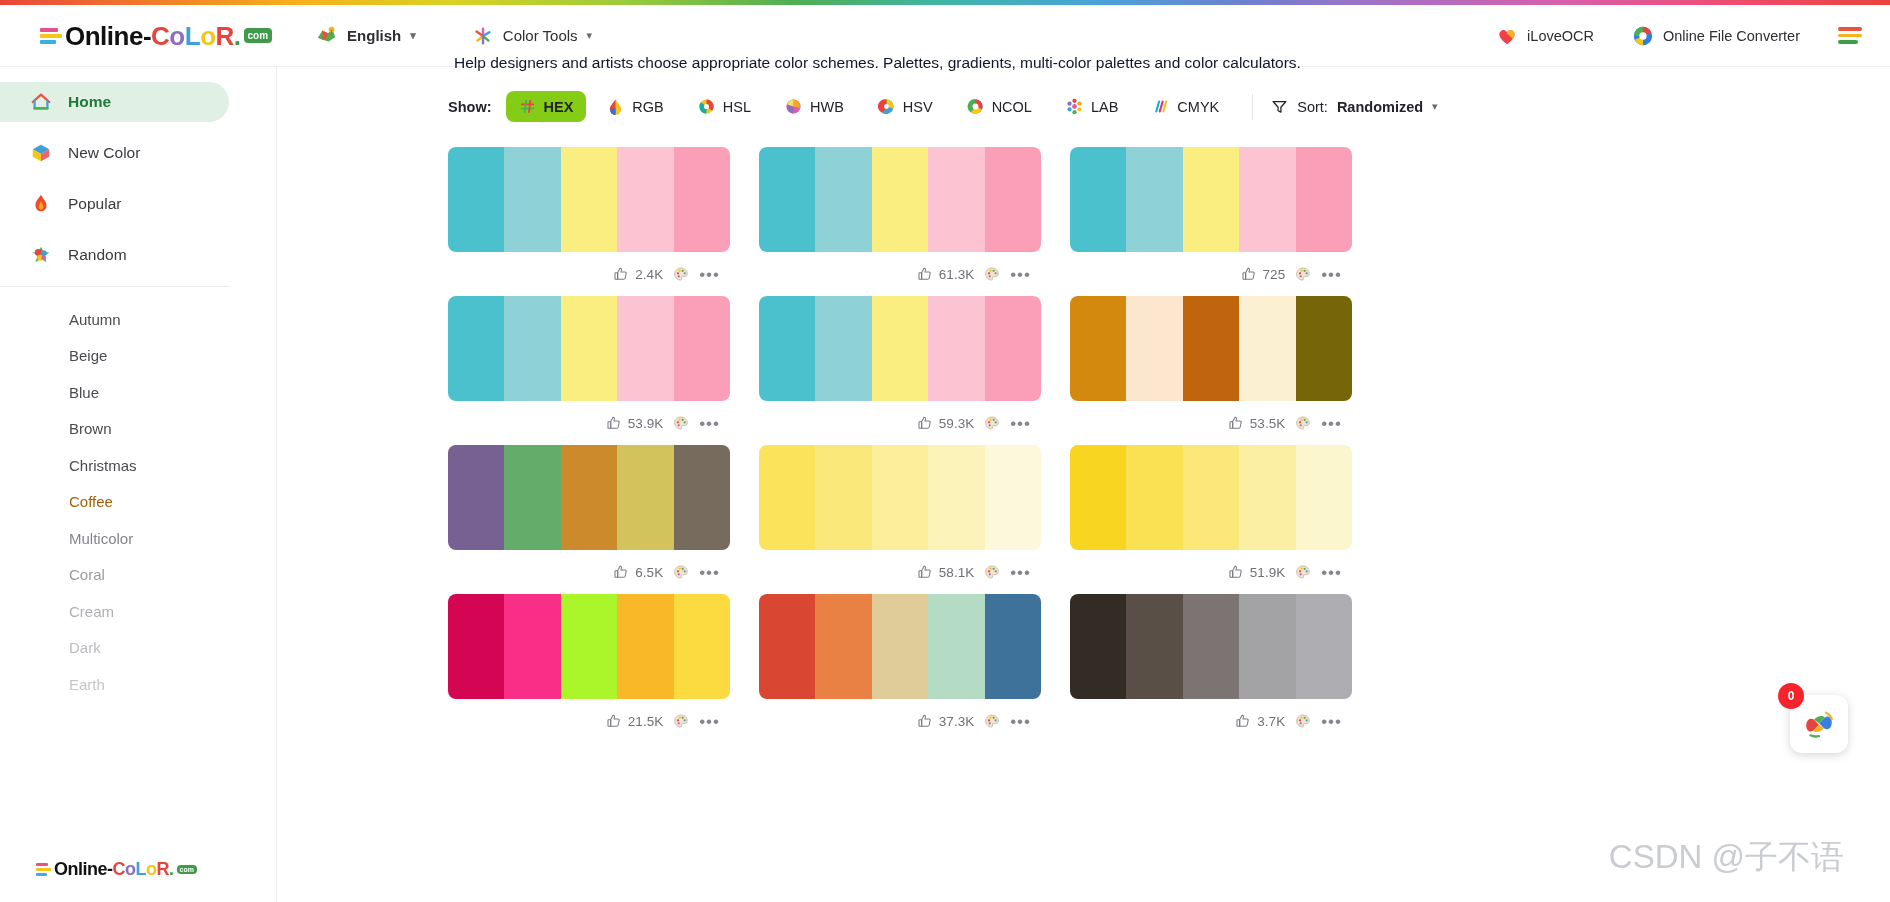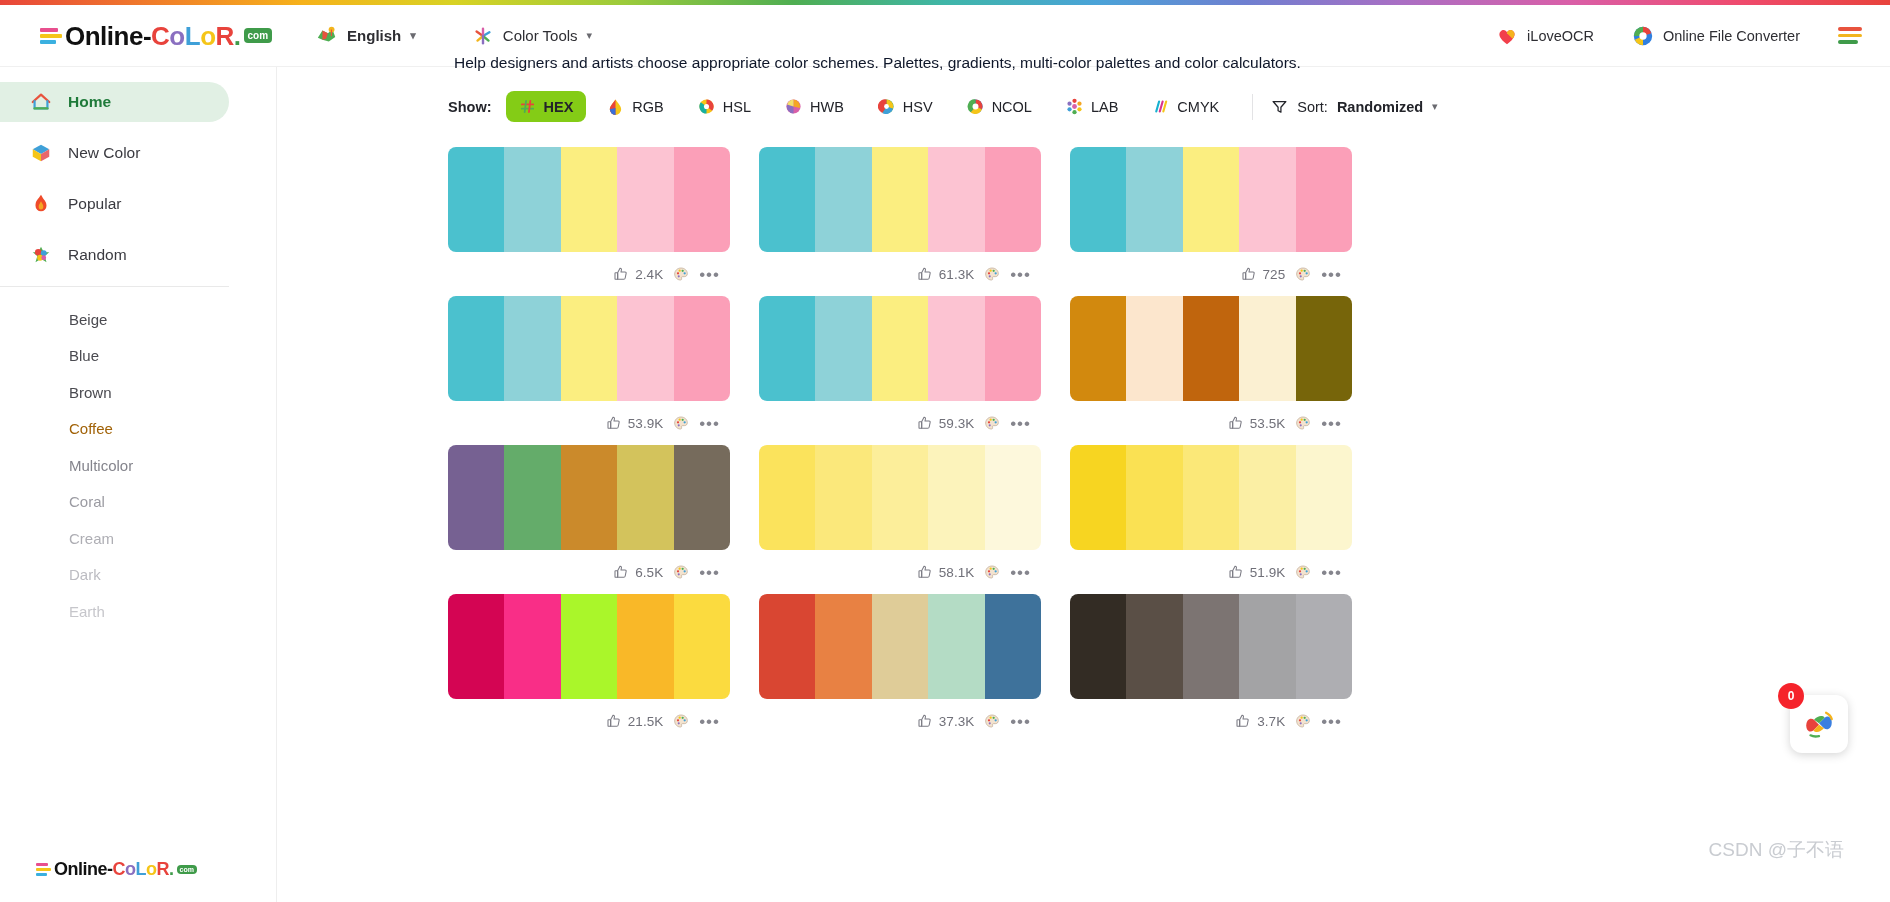--- a/index.html
+++ b/index.html
@@ -132,22 +132,22 @@
     position: absolute; right: 42px; bottom: 149px; width: 58px; height: 58px;
     background: #fff; border-radius: 12px; box-shadow: 0 2px 10px rgba(0,0,0,.17);
     display: flex; align-items: center; justify-content: center; cursor: pointer;
   }
   #float-badge {
     position: absolute; top: -12px; left: -12px; width: 26px; height: 26px;
     background: #f5232b; border-radius: 50%; color: #fff; font-size: 12px;
     font-weight: 700; display: flex; align-items: center; justify-content: center;
   }
   #watermark {
-    position: absolute; right: 46px; bottom: 39px;
-    font-size: 19px; color: #c9ccd1; font-weight: 400; white-space: nowrap;
+    position: absolute; right: 46px; bottom: 22px;
+    font-size: 33px; color: #c9ccd1; font-weight: 400; white-space: nowrap;
   }
 </style>
 </head>
 <body>
 
 <div id="rainbow-strip"></div>
 
 <div id="header">
 
   <div id="logo-wrap">
@@ -251,27 +251,33 @@
       <circle cx="11" cy="15" r="3.2" fill="#f5c518"></circle>
       <circle cx="15" cy="15" r="2.6" fill="#d95fa8"></circle>
     </svg>
     <span>Random</span>
   </div>
 
   <hr class="nav-sep">
 
   <div class="cat-list">
     <div class="cat-item" style="color:#4a4a50">
+        <span>Autumn</span>
+      </div>
+    <div class="cat-item" style="color:#4a4a50">
         <span>Beige</span>
       </div>
     <div class="cat-item" style="color:#4a4a50">
         <span>Blue</span>
       </div>
     <div class="cat-item" style="color:#4a4a50">
         <span>Brown</span>
+      </div>
+    <div class="cat-item" style="color:#4a4a50">
+        <span>Christmas</span>
       </div>
     <div class="cat-item" style="color:#a16207">
         <span>Coffee</span>
       </div>
     <div class="cat-item" style="color:#84848c">
         <span>Multicolor</span>
       </div>
     <div class="cat-item" style="color:#9b9ba2">
         <span>Coral</span>
       </div>

